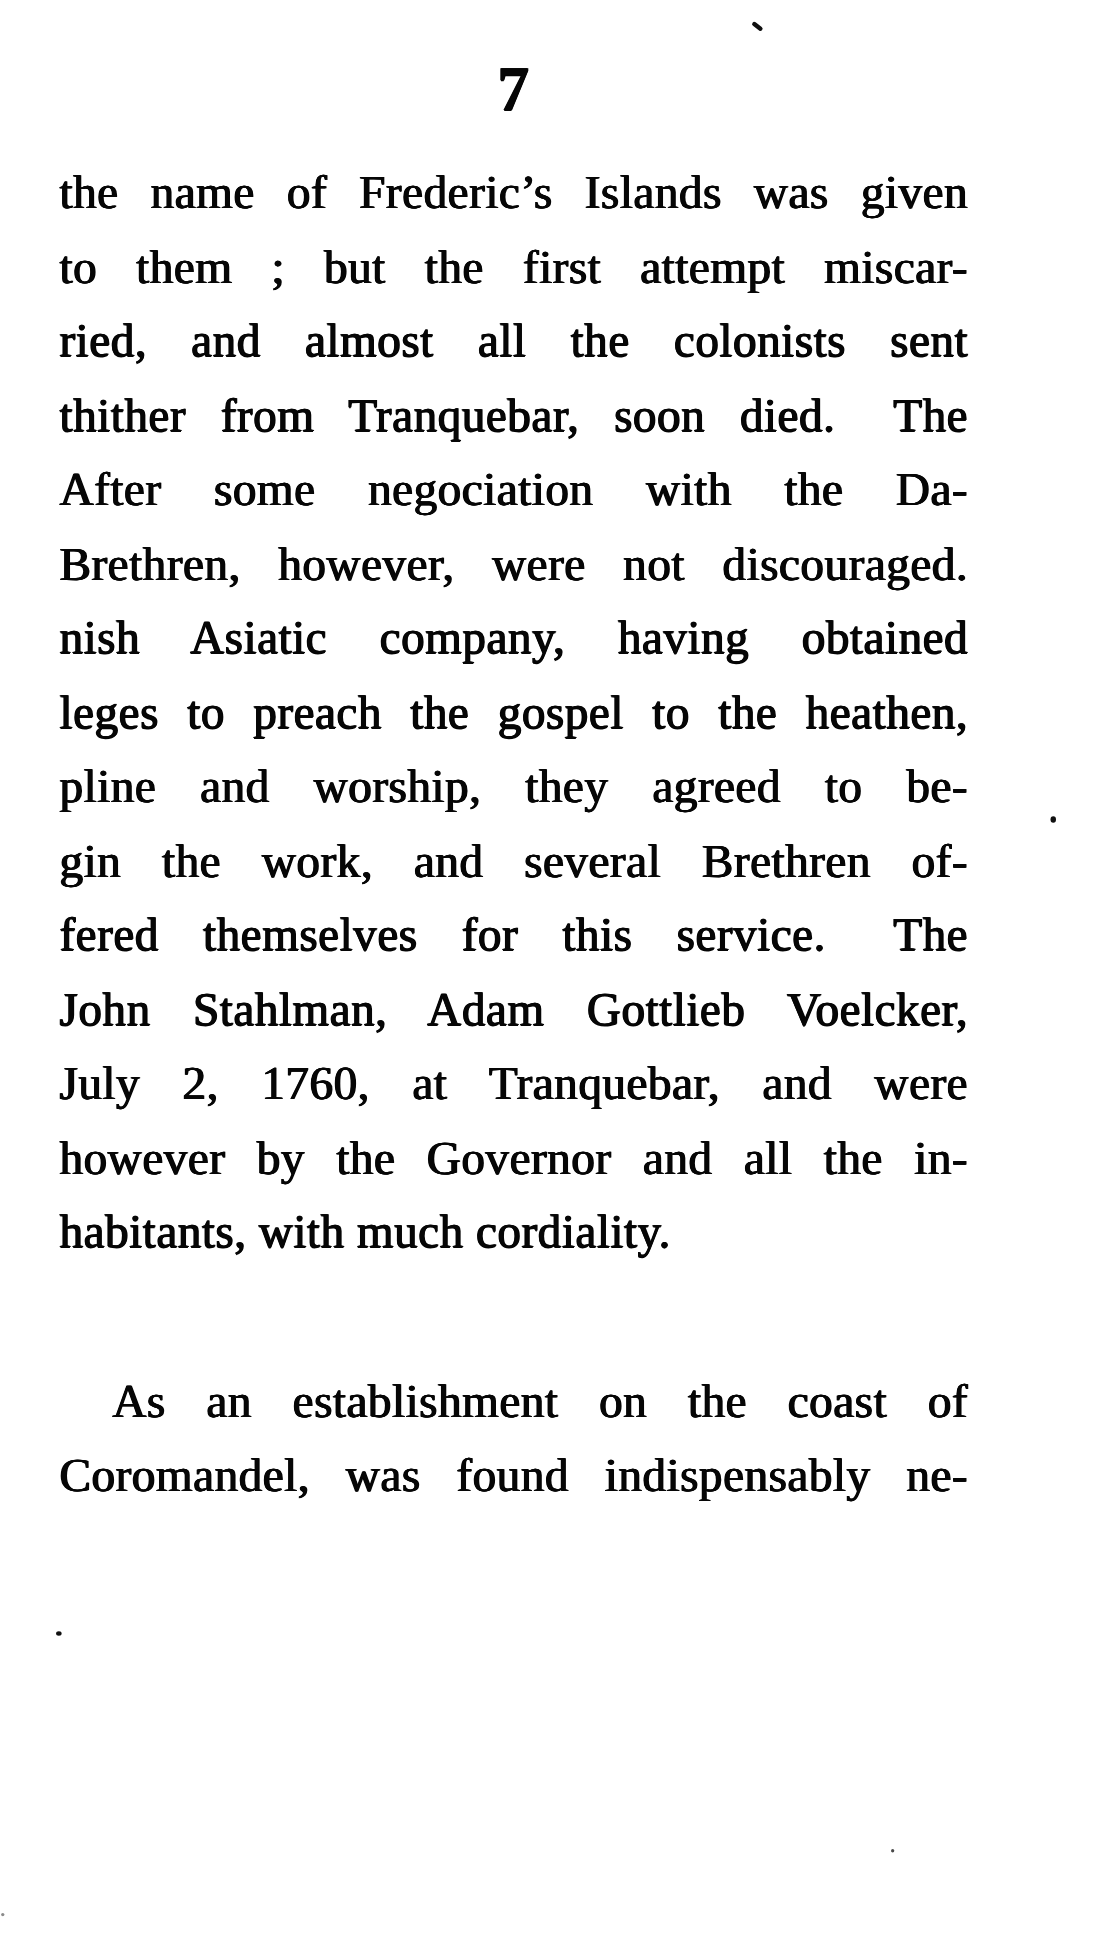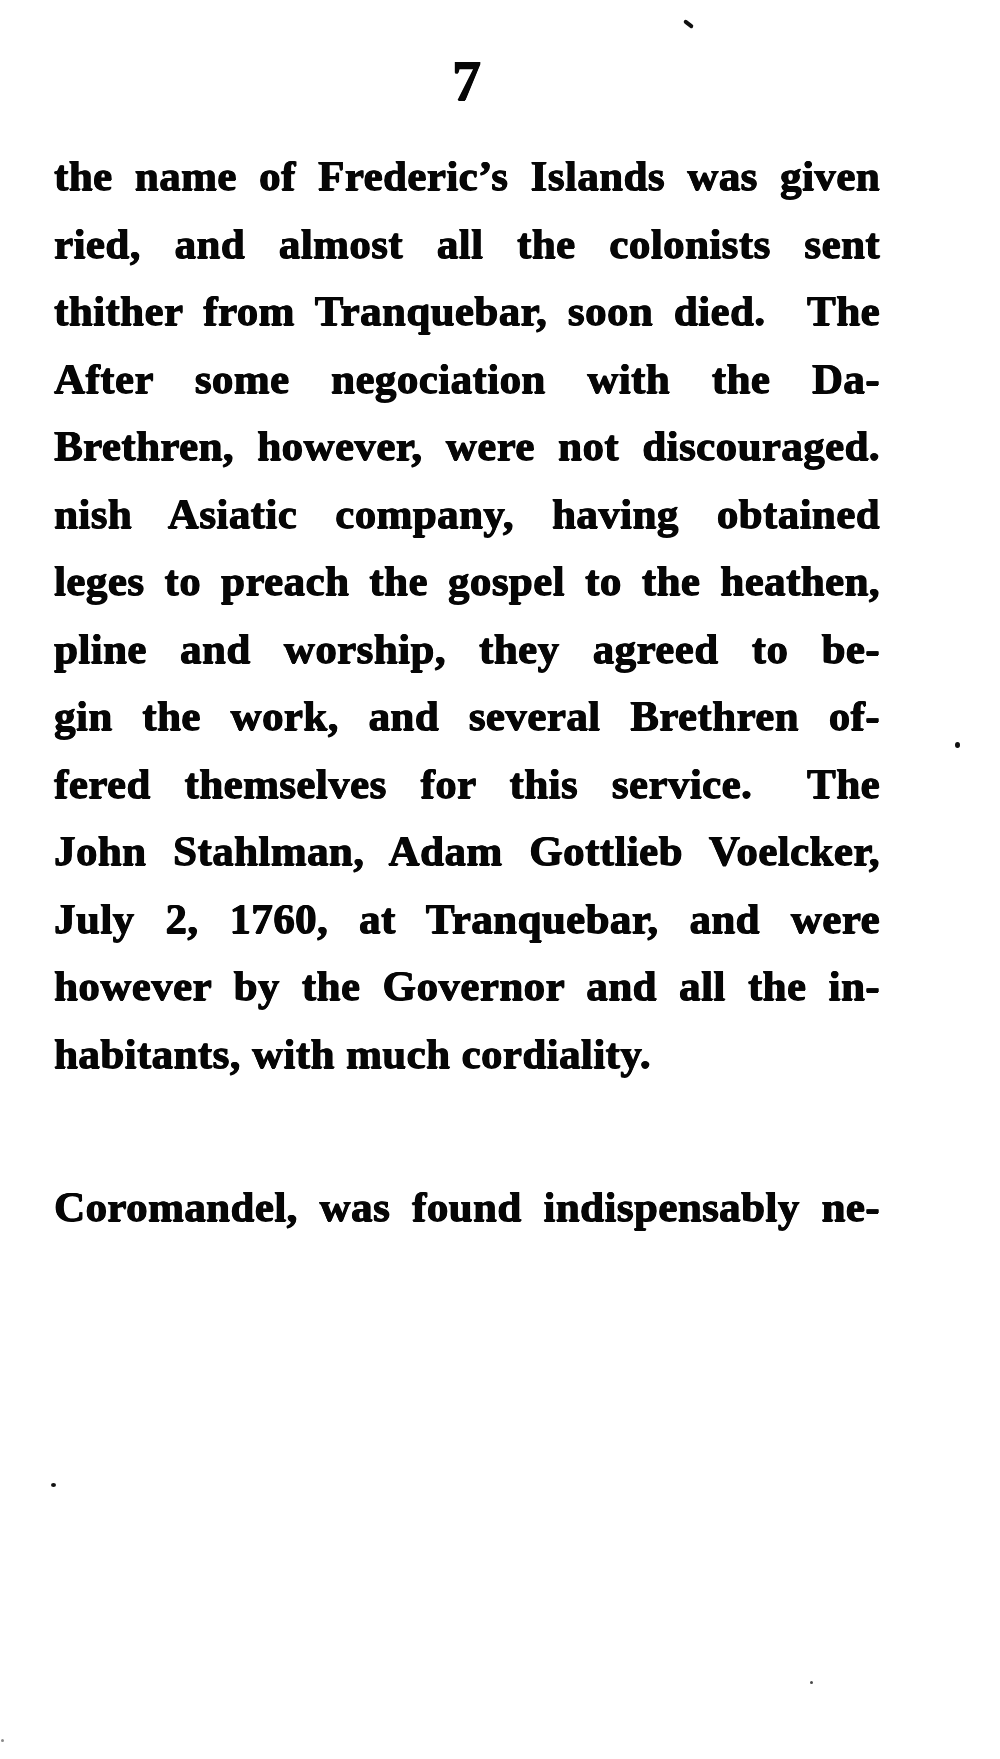--- a/index.html
+++ b/index.html
@@ -38,21 +38,20 @@
     line-height: 67.5px;
     letter-spacing: 0.4px;
   }
   .para { width: 826px; }
   .para-2 { margin-top: 86px; }
   .line {
     height: 67.5px;
     text-align: justify;
     text-align-last: justify;
     white-space: normal;
-    font-weight: bold;
   }
   .line.lastleft { text-align-last: left; }
   .line.indent  { text-indent: 48px; }
   
   .speck {
     position: absolute;
     background: #101010;
     border-radius: 50%;
   }
   .speck-tick {
@@ -69,35 +68,37 @@
 </head>
 <body>
 
 <div class="page" style="background: rgb(255, 255, 255); color: rgb(6, 6, 6);">
 
   <div class="pagenum">7</div>
 
   <div class="body-text">
     <div class="para para-1">
         <div class="line">the name of Frederic’s Islands was given</div>
+        <div class="line">to them ; but the first attempt miscar-</div>
         <div class="line">ried, and almost all the colonists sent</div>
         <div class="line">thither from Tranquebar, soon died.  The</div>
         <div class="line">After some negociation with the Da-</div>
         <div class="line">Brethren, however, were not discouraged.</div>
         <div class="line">nish Asiatic company, having obtained</div>
         <div class="line">leges to preach the gospel to the heathen,</div>
         <div class="line">pline and worship, they agreed to be-</div>
         <div class="line">gin the work, and several Brethren of-</div>
         <div class="line">fered themselves for this service.  The</div>
         <div class="line">John Stahlman, Adam Gottlieb Voelcker,</div>
         <div class="line">July 2, 1760, at Tranquebar, and were</div>
         <div class="line">however by the Governor and all the in-</div>
         <div class="line lastleft">habitants, with much cordiality.</div>
       </div>
     <div class="para para-2">
+        <div class="line indent">As an establishment on the coast of</div>
         <div class="line">Coromandel, was found indispensably ne-</div>
       </div>
   </div>
 
   <div class="speck speck-tick"></div>
   <div class="speck speck-right"></div>
   <div class="speck speck-left"></div>
   <div class="speck speck-mid"></div>
   <div class="speck speck-corner"></div>
 

